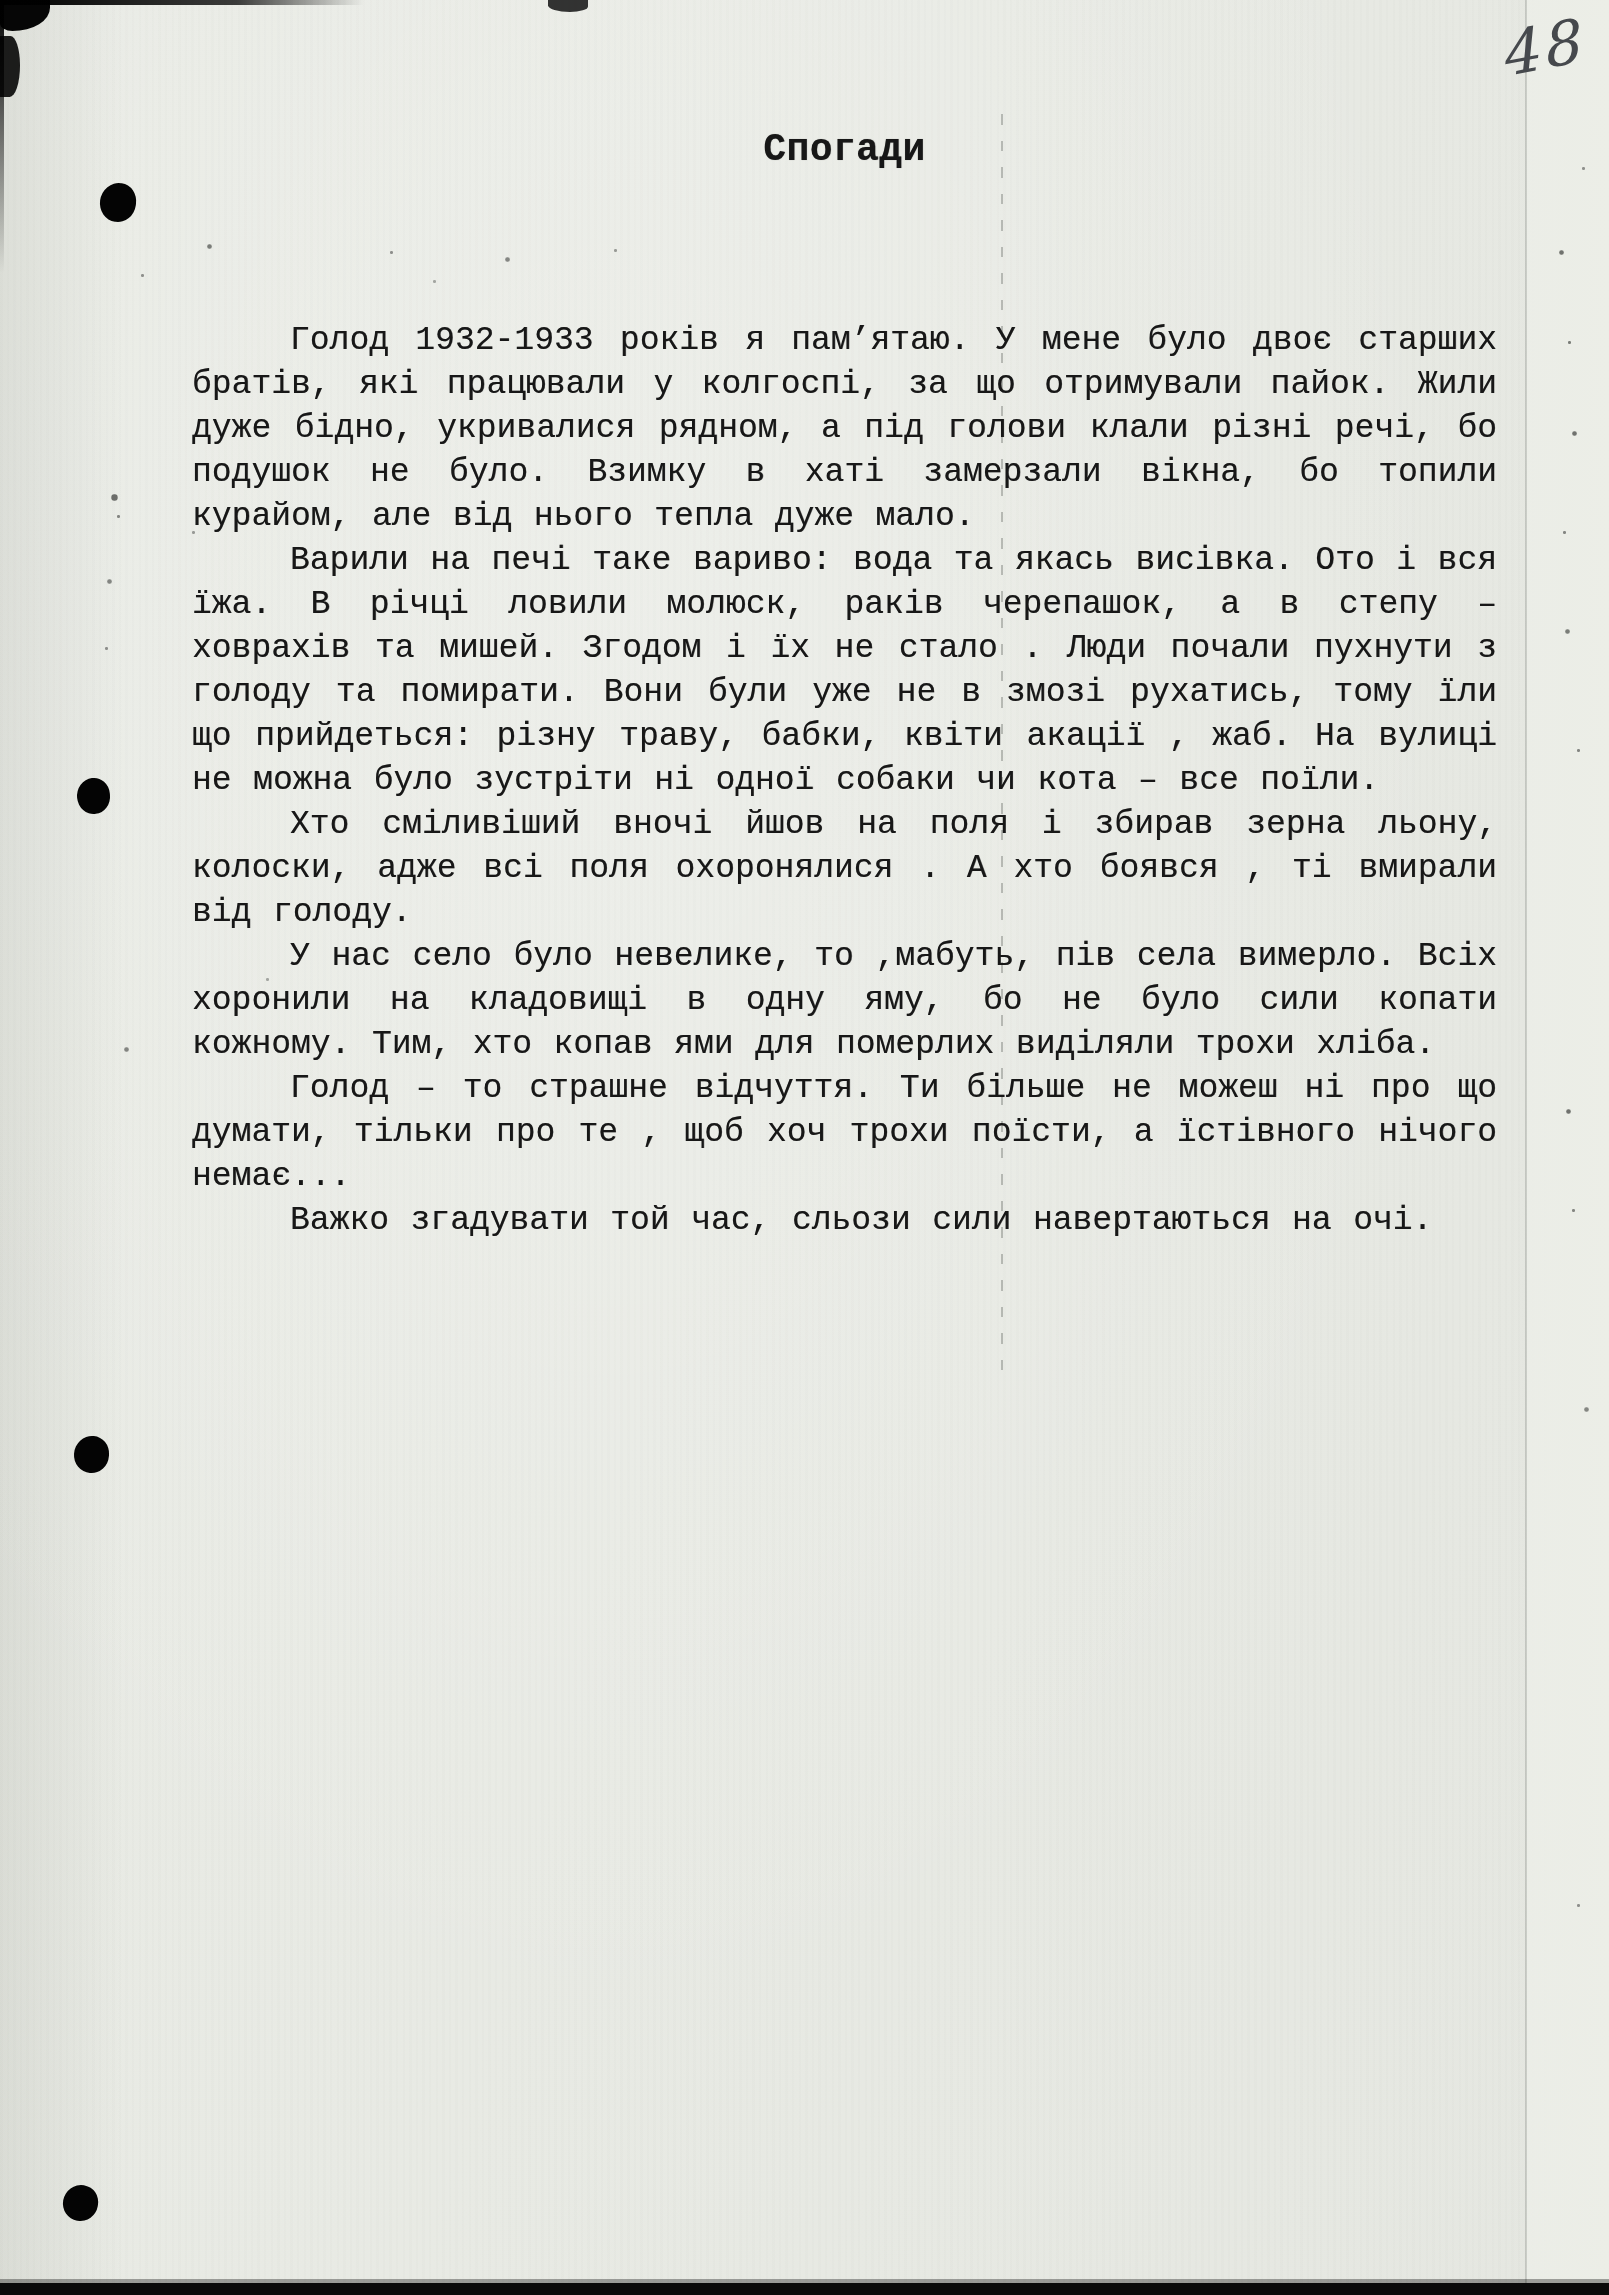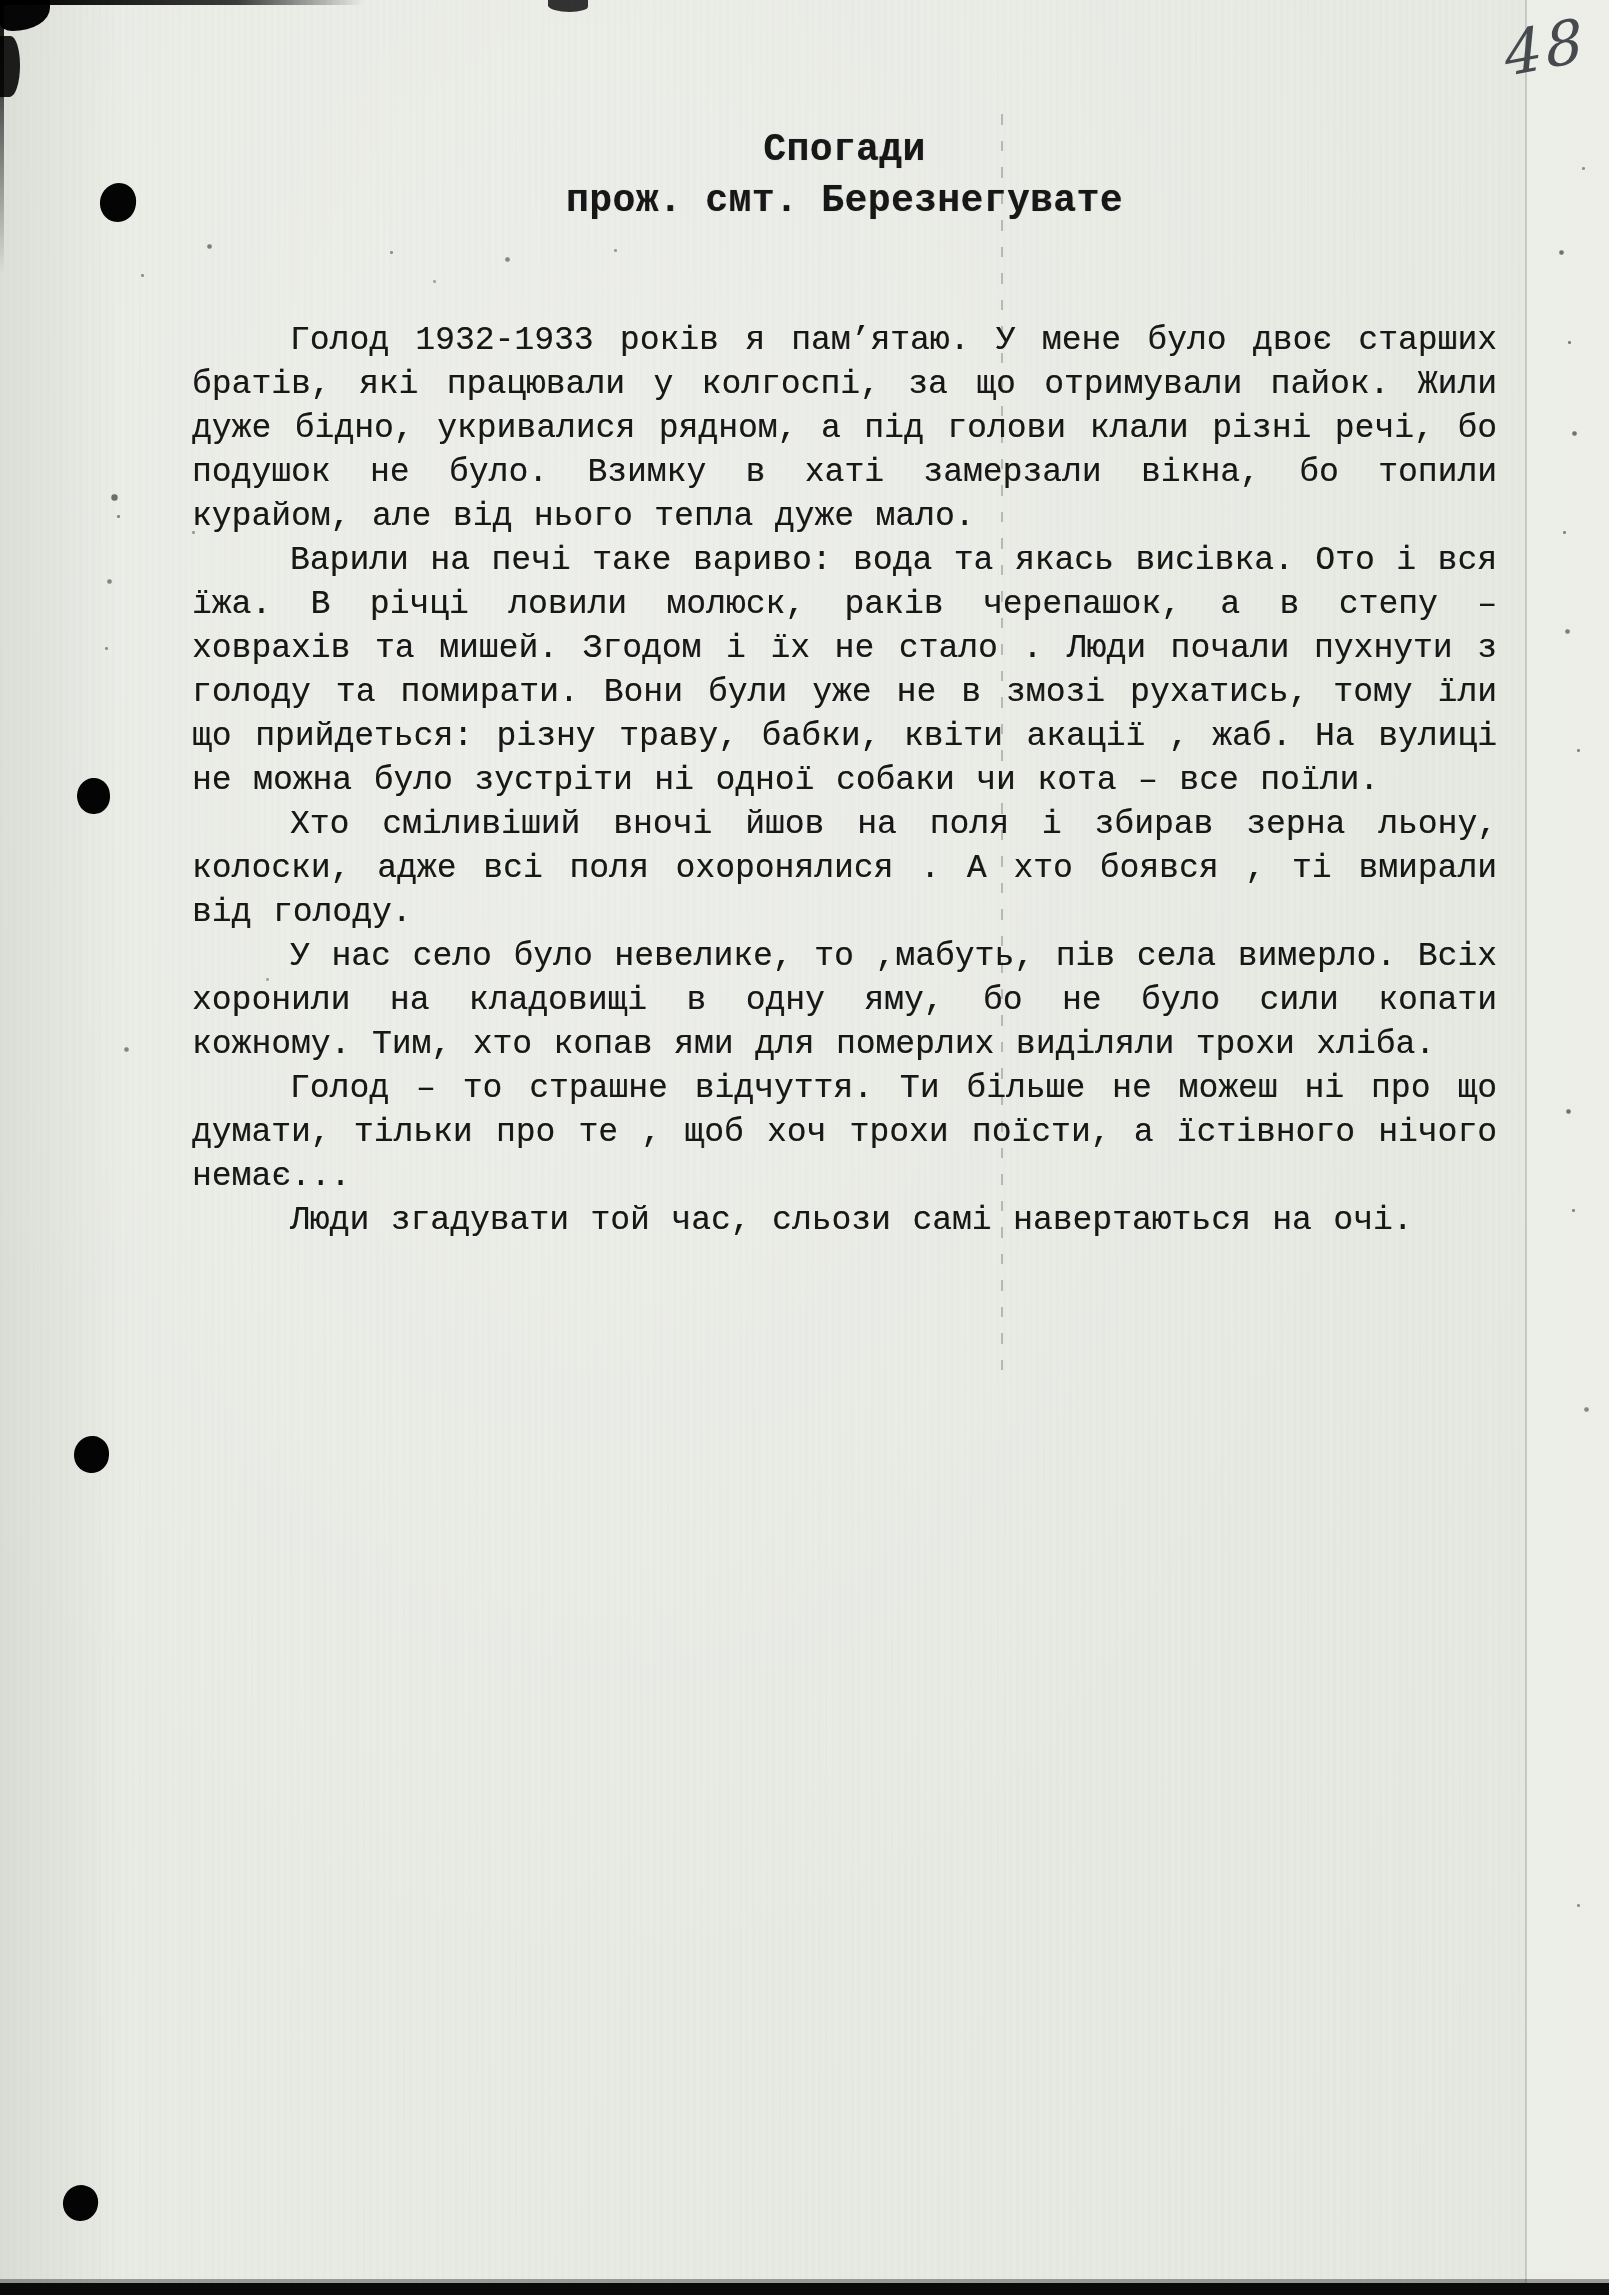--- a/index.html
+++ b/index.html
@@ -141,26 +141,25 @@
 
   <div class="punch punch-1"></div>
   <div class="punch punch-2"></div>
   <div class="punch punch-3"></div>
   <div class="punch punch-4"></div>
 
   <div class="page-number">48</div>
 
   <div class="header-block">
     <div>Спогади</div>
-    <div>прож. смт. Березнегувате</div>
   </div>
 
   <div class="content">
     <p>Голод 1932-1933 років я пам’ятаю. У мене було двоє старших братів, які працювали у колгоспі, за що отримували пайок. Жили дуже бідно, укривалися рядном, а під голови клали різні речі, бо подушок не було. Взимку в хаті замерзали вікна, бо топили курайом, але від нього тепла дуже мало.</p>
     <p>Варили на печі таке вариво: вода та якась висівка. Ото і вся їжа. В річці ловили молюск, раків черепашок, а в степу – ховрахів та мишей. Згодом і їх не стало . Люди почали пухнути з голоду та помирати. Вони були уже не в змозі рухатись, тому їли що прийдеться: різну траву, бабки, квіти акації , жаб. На вулиці не можна було зустріти ні одної собаки чи кота – все поїли.</p>
     <p>Хто сміливіший вночі йшов на поля і збирав зерна льону, колоски, адже всі поля охоронялися . А хто боявся , ті вмирали від голоду.</p>
     <p>У нас село було невелике, то ,мабуть, пів села вимерло. Всіх хоронили на кладовищі в одну яму, бо не було сили копати кожному. Тим, хто копав ями для померлих виділяли трохи хліба.</p>
     <p>Голод – то страшне відчуття. Ти більше не можеш ні про що думати, тільки про те , щоб хоч трохи поїсти, а їстівного нічого немає...</p>
-    <p>Люди згадувати той час, сльози самі навертаються на очі.</p>
+    <p>Важко згадувати той час, сльози сили навертаються на очі.</p>
   </div>
 
 </div>
 
 
 </body></html>

